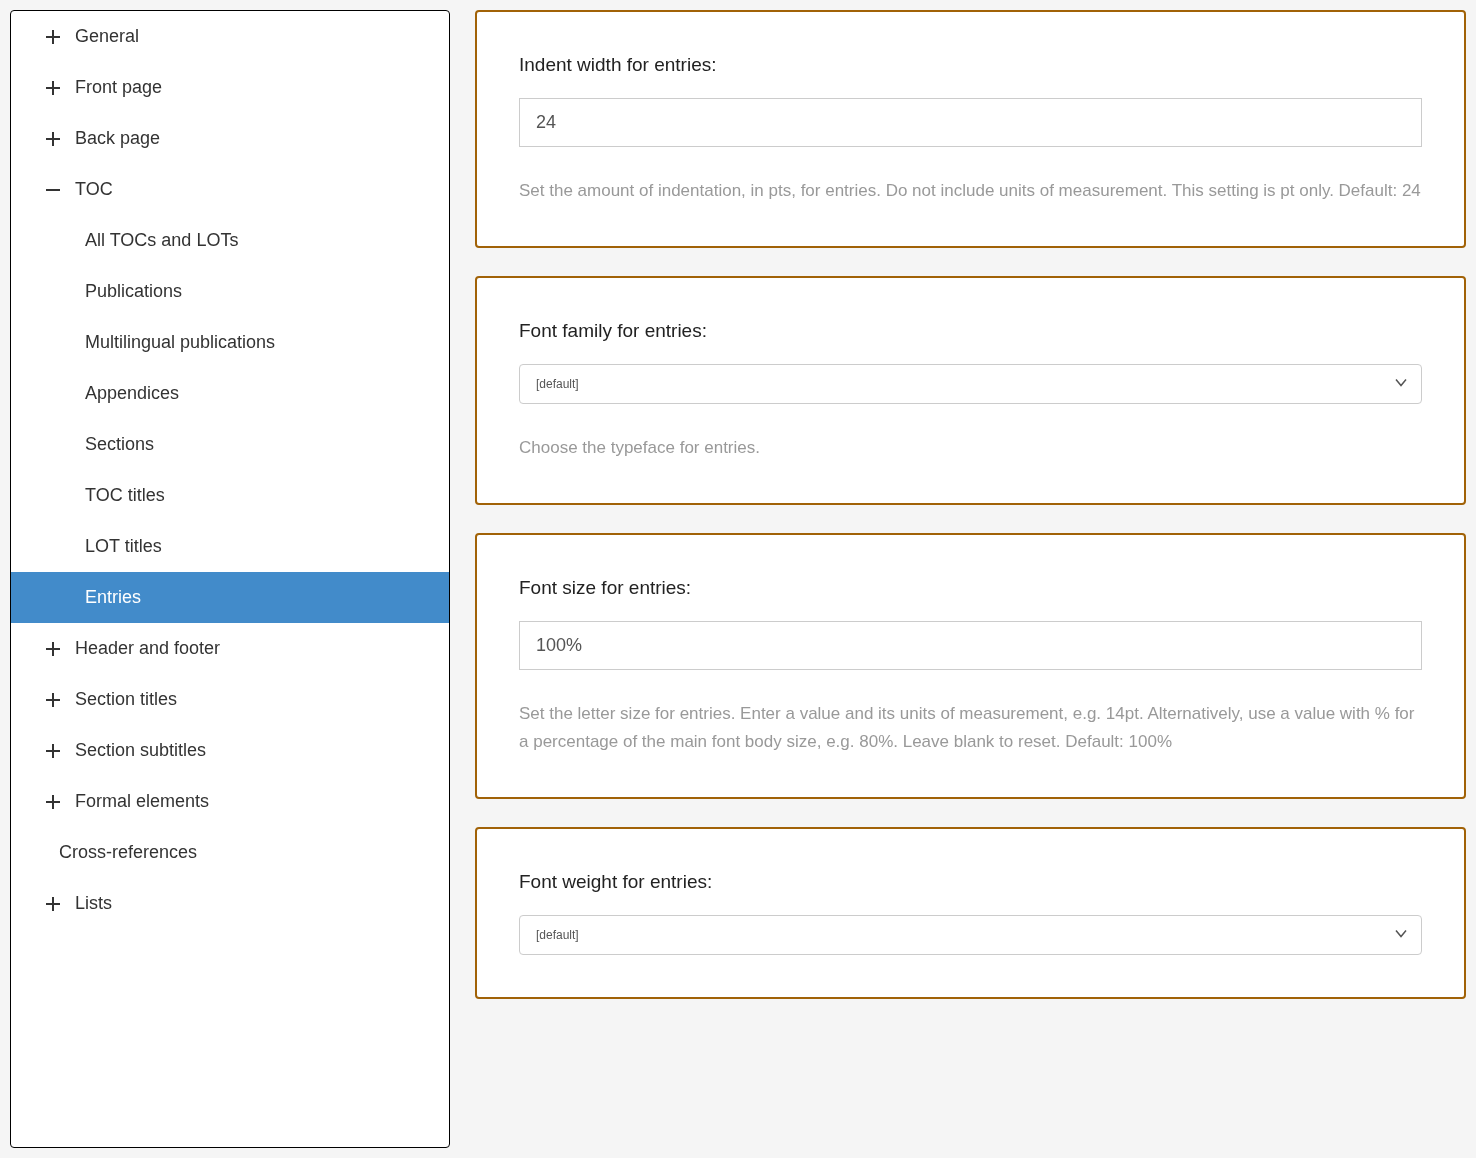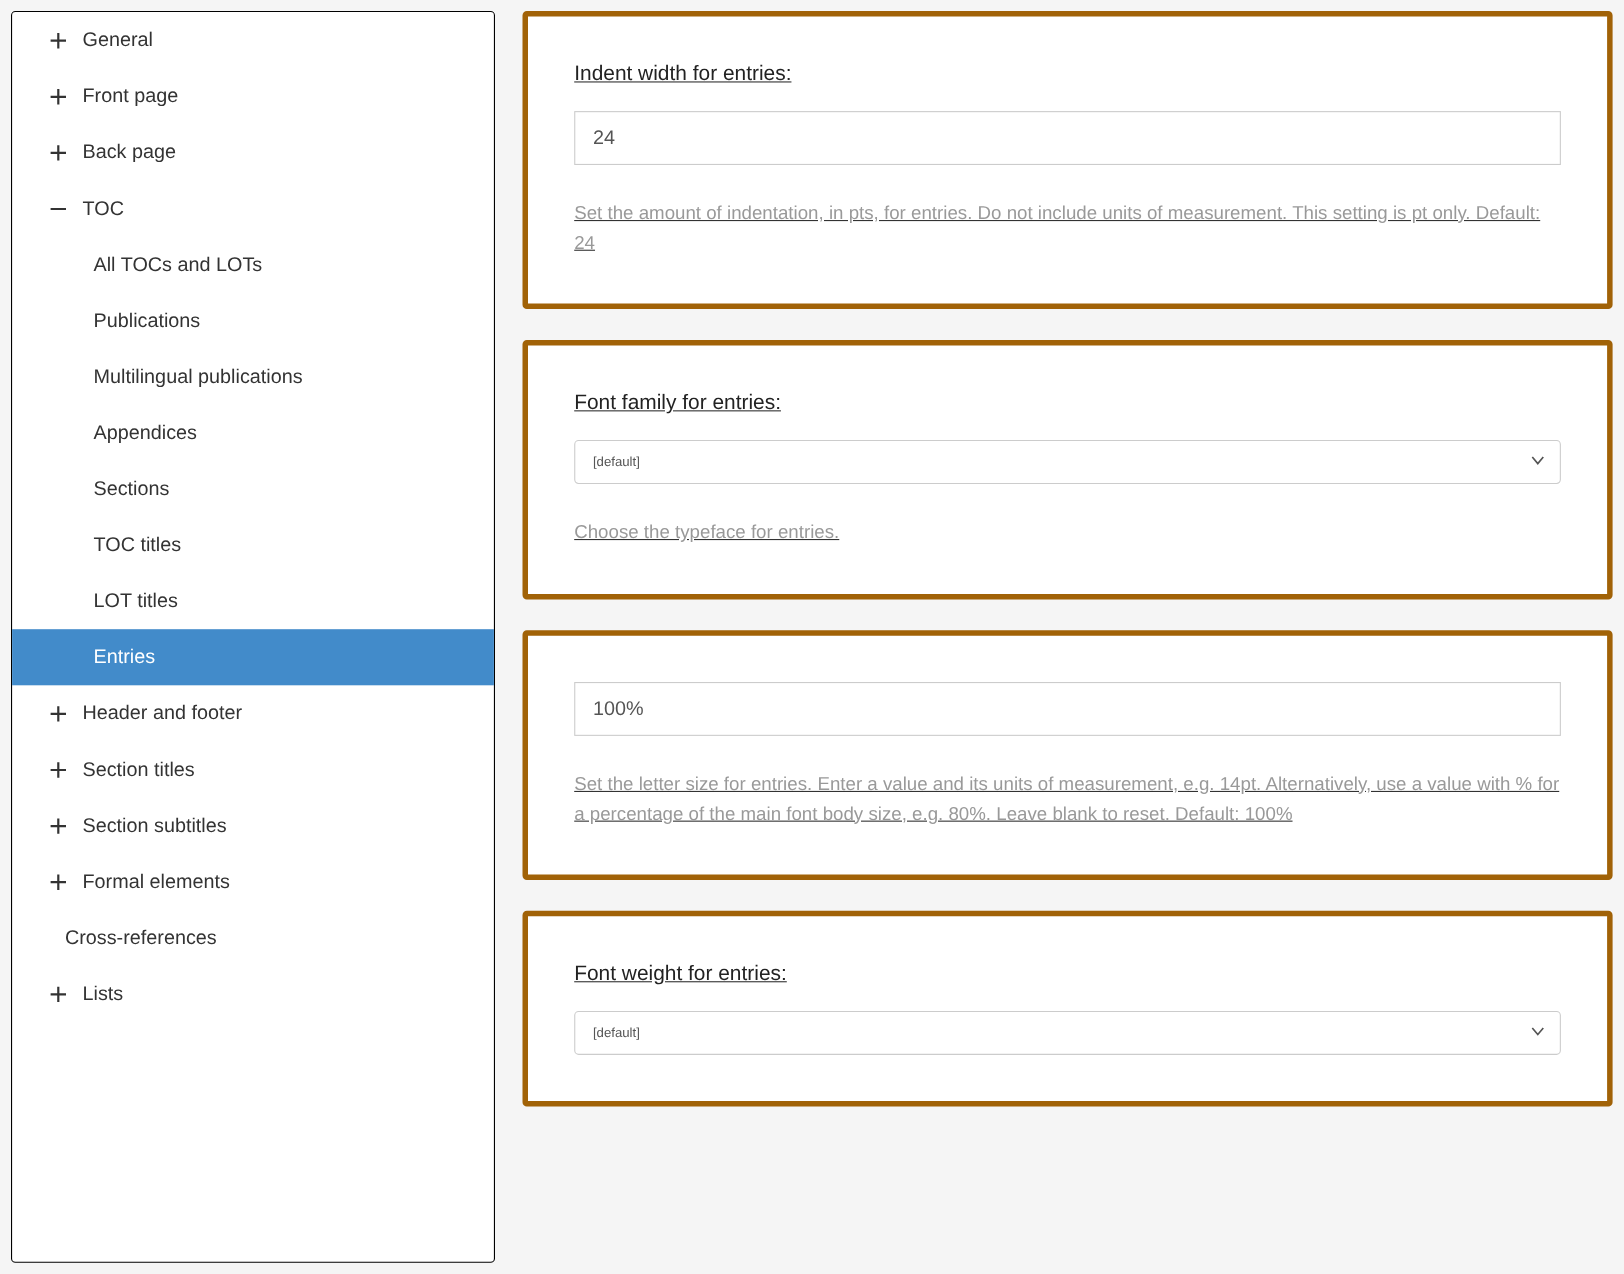--- a/index.html
+++ b/index.html
@@ -51,24 +51,23 @@
       line-height: 1;
     }
     .content {
       flex: 1;
       display: flex;
       flex-direction: column;
       gap: 28px;
     }
     .card {
       background: #fff;
-      border: 5px solid #a16207;
+      border: 2px solid #a16207;
       border-radius: 4px;
       padding: 42px 42px 42px 42px;
-      text-decoration: underline;
     }
     .card-label {
       font-size: 19px;
       color: #222;
       margin-bottom: 22px;
       font-weight: 400;
     }
     .text-input {
       width: 100%;
       padding: 13px 16px;
@@ -245,20 +244,21 @@
         <span class="select-chevron">
           <svg width="14" height="14" viewBox="0 0 14 14">
               <path d="M2 4 L7 10 L12 4" stroke="#555" stroke-width="1.5" fill="none"></path>
             </svg>
         </span>
       </div>
       <div class="help-text">Choose the typeface for entries.</div>
     </div>
 
     <div class="card">
+      <div class="card-label">Font size for entries:</div>
       <input class="text-input" type="text" value="100%" style="">
       <div class="help-text">Set the letter size for entries. Enter a value and its units of measurement, e.g. 14pt. Alternatively, use a value with % for a percentage of the main font body size, e.g. 80%. Leave blank to reset. Default: 100%</div>
     </div>
 
     <div class="card">
       <div class="card-label">Font weight for entries:</div>
       <div class="select-wrap">
         <select class="select">
           <option>[default]</option>
         </select>

